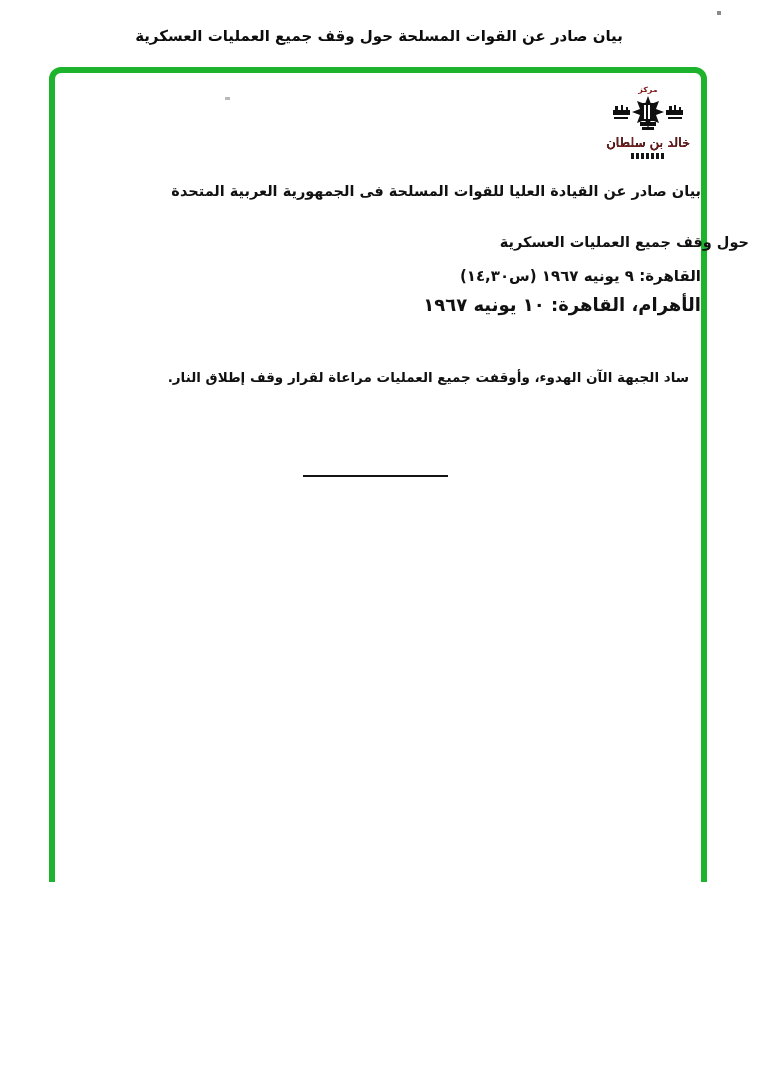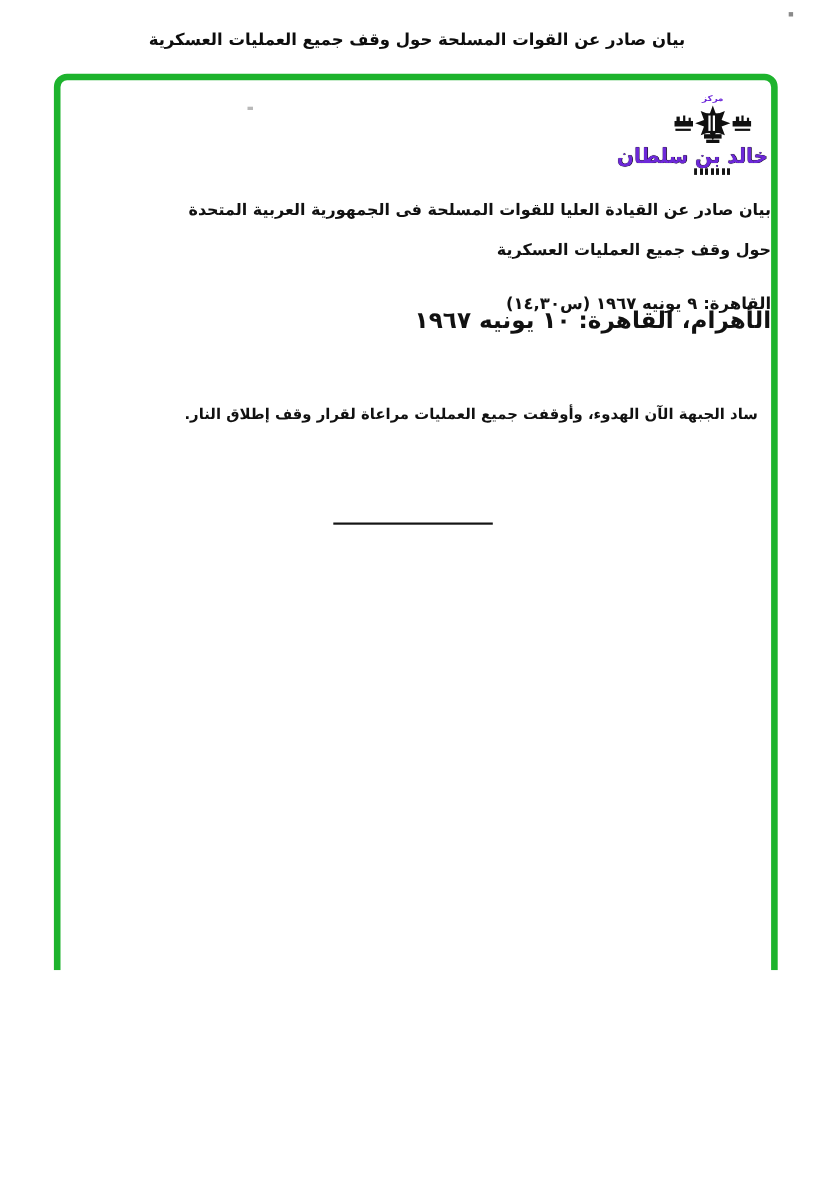--- a/index.html
+++ b/index.html
@@ -56,35 +56,35 @@
     background: #b9b9b9;
   }
   
   .logo-stamp {
     position: absolute;
     top: 12px;
     right: 3px;
     width: 100px;
     text-align: center;
     direction: rtl;
-    color: #6d28d9;
+    color: #7f1d1d;
   }
   .logo-top-text {
     font-size: 8px;
     font-weight: bold;
     line-height: 9px;
     transform: scaleY(0.9);
   }
   .logo-emblem {
     display: block;
     margin: 0 auto;
   }
   .logo-name {
-    font-size: 18px;
-    font-weight: bold;
+    font-size: 13px;
+    font-weight: normal;
     line-height: 17px;
     letter-spacing: -0.5px;
     text-shadow: 0 0 0.6px #000, 0.4px 0 0.4px #000;
     transform: scaleY(1.05);
     white-space: nowrap;
   }
   .logo-subtext-marks {
     width: 34px;
     height: 6px;
     margin: 2px auto 0;
@@ -94,23 +94,23 @@
   .doc-line {
     position: absolute;
     left: 0;
     width: 100%;
     text-align: right;
     direction: rtl;
     font-weight: bold;
     white-space: nowrap;
   }
   .heading-line1 { top: 110px; font-size: 14.5px; letter-spacing: 0.3px; }
-  .heading-line2 { top: 147px; font-size: 14.5px; letter-spacing: 0.4px; }
+  .heading-line2 { top: 161px; font-size: 14.5px; letter-spacing: 0.4px; padding-left: 48px; }
   .date-line1    { top: 194px; font-size: 15px;   letter-spacing: 0.6px; }
-  .date-line2    { top: 206px; font-size: 21px;   letter-spacing: 0.6px; }
+  .date-line2    { top: 221px; font-size: 18px;   letter-spacing: 0.6px; }
   .body-line {
     position: absolute;
     top: 296px;
     right: 12px;
     left: 24px;
     text-align: right;
     direction: rtl;
     font-size: 13.5px;
     font-weight: bold;
     letter-spacing: 0.2px;

